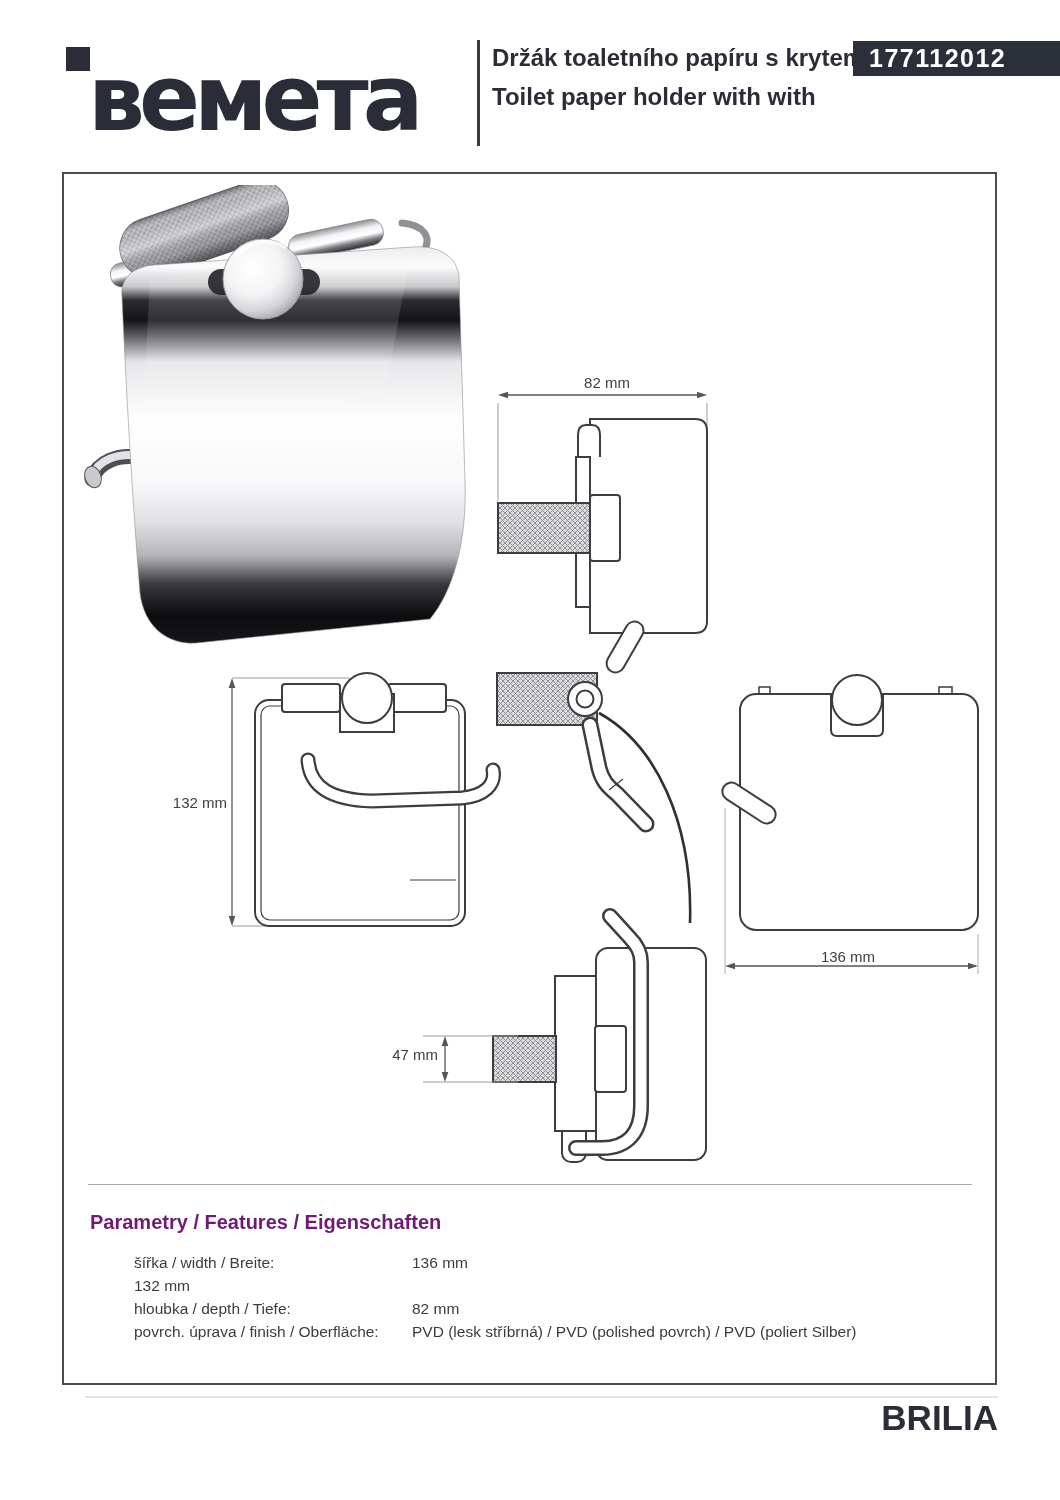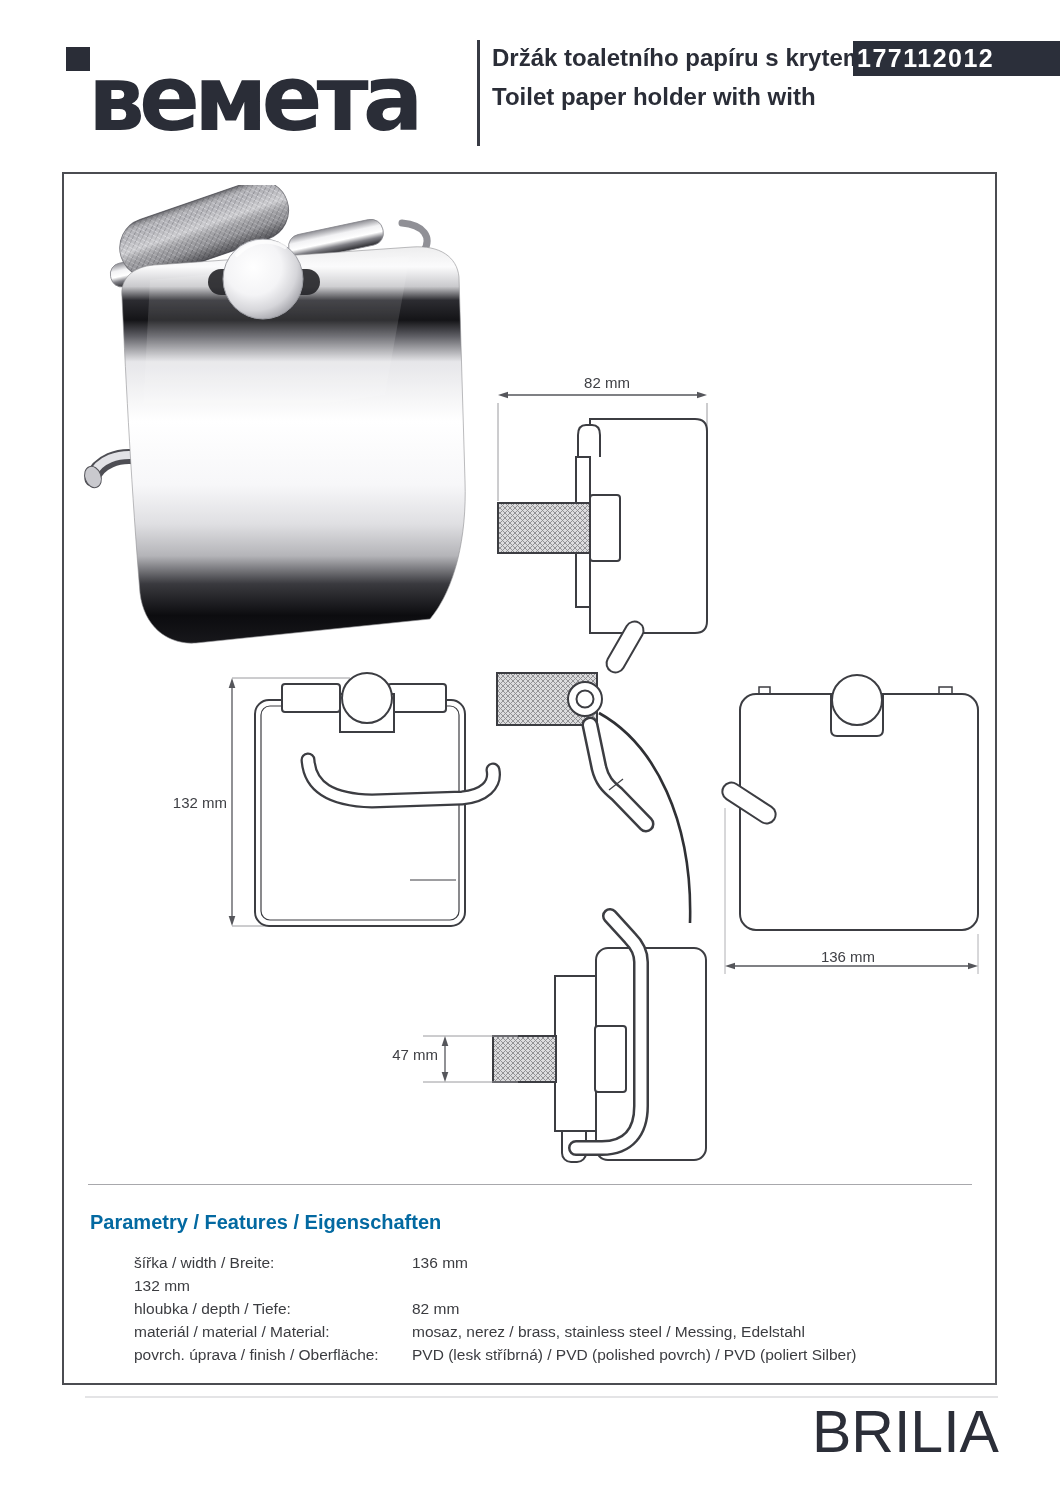--- a/index.html
+++ b/index.html
@@ -8,43 +8,43 @@
 
   
   .logo{position:absolute;left:0;top:0;width:470px;height:160px;}
   .logo-square{position:absolute;left:66px;top:47px;width:24px;height:24px;background:#2a2d37;}
   .logo-text{position:absolute;left:88px;top:26px;font-family:"DejaVu Sans",sans-serif;
              font-weight:bold;font-size:90px;letter-spacing:-6px;color:#2a2d37;line-height:1;margin-top:28px;}
   .header-divider{position:absolute;left:477px;top:40px;width:3px;height:106px;background:#383b44;}
   .titles{position:absolute;left:492px;top:39px;width:360px;font-weight:bold;font-size:24px;
           line-height:38.5px;color:#2a2d37;white-space:nowrap;}
   .code-badge{position:absolute;left:853px;top:41px;width:207px;height:35px;background:#2b2f3a;}
-  .code-badge span{display:block;padding-left:4px;line-height:35px;color:#ffffff;
+  .code-badge span{display:block;padding-left:16px;line-height:35px;color:#ffffff;
                    font-weight:bold;font-size:25px;letter-spacing:1.5px;}
 
   
   .main-box{position:absolute;left:62px;top:172px;width:931px;height:1209px;
             border:2px solid #4b4c51;background:#ffffff;}
 
   svg{position:absolute;}
   .dim-label{position:absolute;font-size:15px;color:#3f4045;white-space:nowrap;}
 
   .box-separator{position:absolute;left:88px;top:1184px;width:884px;height:1px;background:#a8a8ac;}
 
   
-  .params-heading{position:absolute;left:90px;top:1211px;font-size:20px;font-weight:bold;color:#0369a1;}
+  .params-heading{position:absolute;left:90px;top:1211px;font-size:20px;font-weight:bold;color:#701a75;}
   .params{position:absolute;left:90px;top:1251px;width:890px;font-size:15.5px;color:#3b3c40;}
   .param-row{display:flex;height:23px;line-height:23px;margin-left:44px;}
   .param-label{width:278px;flex:0 0 278px;}
   .param-value{flex:1;}
 
   
   .footer-line{position:absolute;left:85px;top:1396px;width:913px;height:2px;background:#e4e4e6;}
   .brilia{position:absolute;left:812px;top:1398px;width:186px;text-align:right;
-          font-size:59px;font-weight:normal;color:#2b2e38;letter-spacing:0px;}
+          font-size:35px;font-weight:bold;color:#2b2e38;letter-spacing:0px;}
 </style>
 </head>
 <body>
 
 <div class="page">
 
   <div class="logo">
     <div class="logo-square"></div>
     <span class="logo-text">вемета</span>
   </div>
@@ -221,24 +221,20 @@
       <span class="param-value">136 mm</span>
     </div>
     <div class="param-row">
       <span class="param-value">132 mm</span>
     </div>
     <div class="param-row">
       <span class="param-label">hloubka / depth / Tiefe:</span>
       <span class="param-value">82 mm</span>
     </div>
     <div class="param-row">
-      <span class="param-label">materiál / material / Material:</span>
-      <span class="param-value">mosaz, nerez / brass, stainless steel / Messing, Edelstahl</span>
-    </div>
-    <div class="param-row">
       <span class="param-label">povrch. úprava / finish / Oberfläche:</span>
       <span class="param-value">PVD (lesk stříbrná) / PVD (polished povrch) / PVD (poliert Silber)</span>
     </div>
   </div>
 
   <div class="footer-line"></div>
   <div class="brilia">BRILIA</div>
 
 </div>
 

